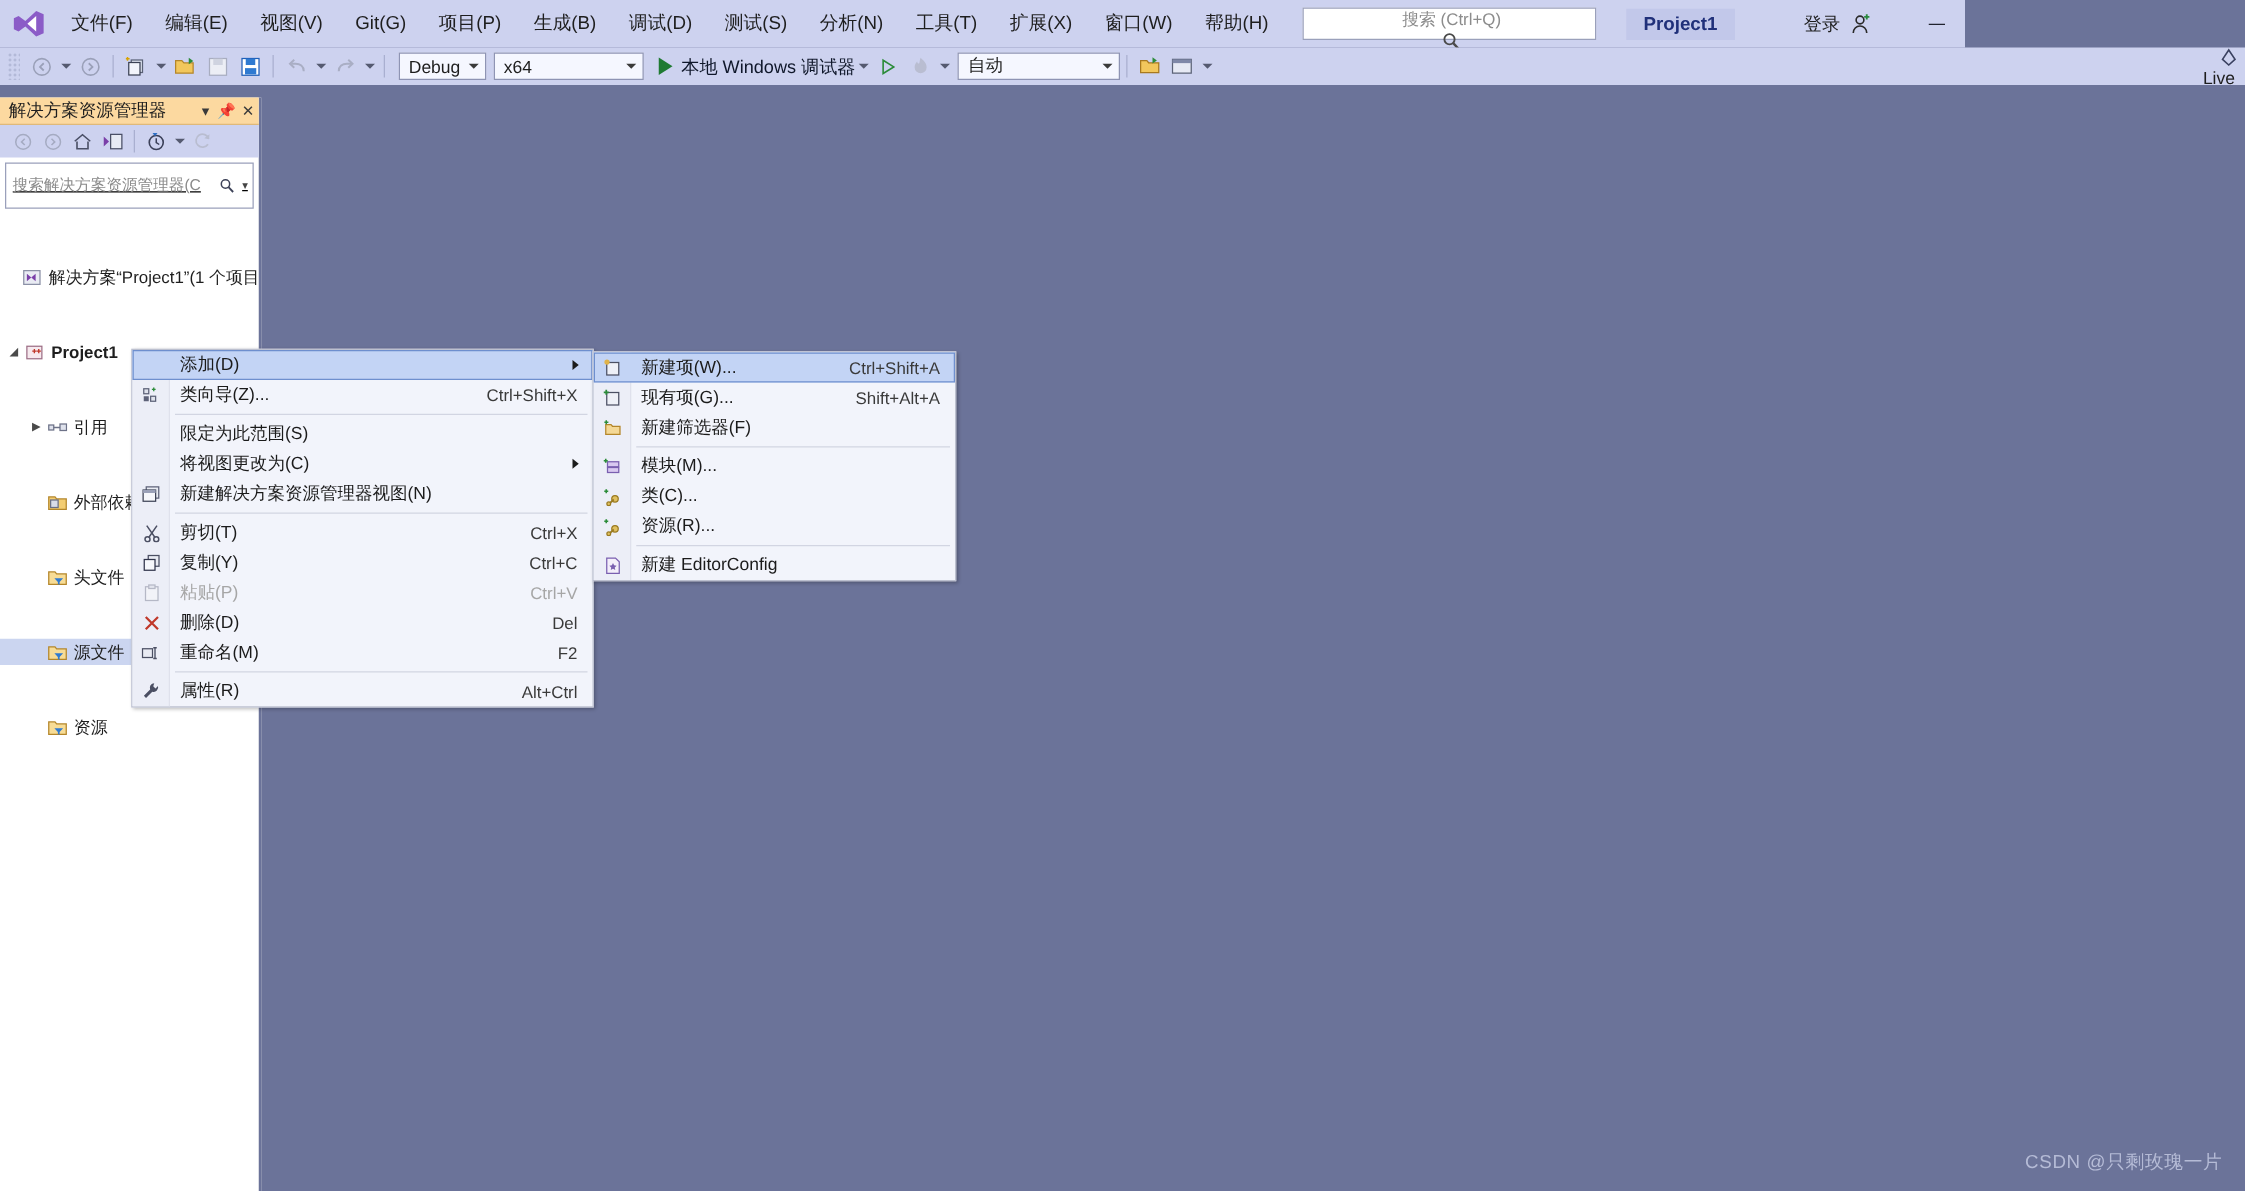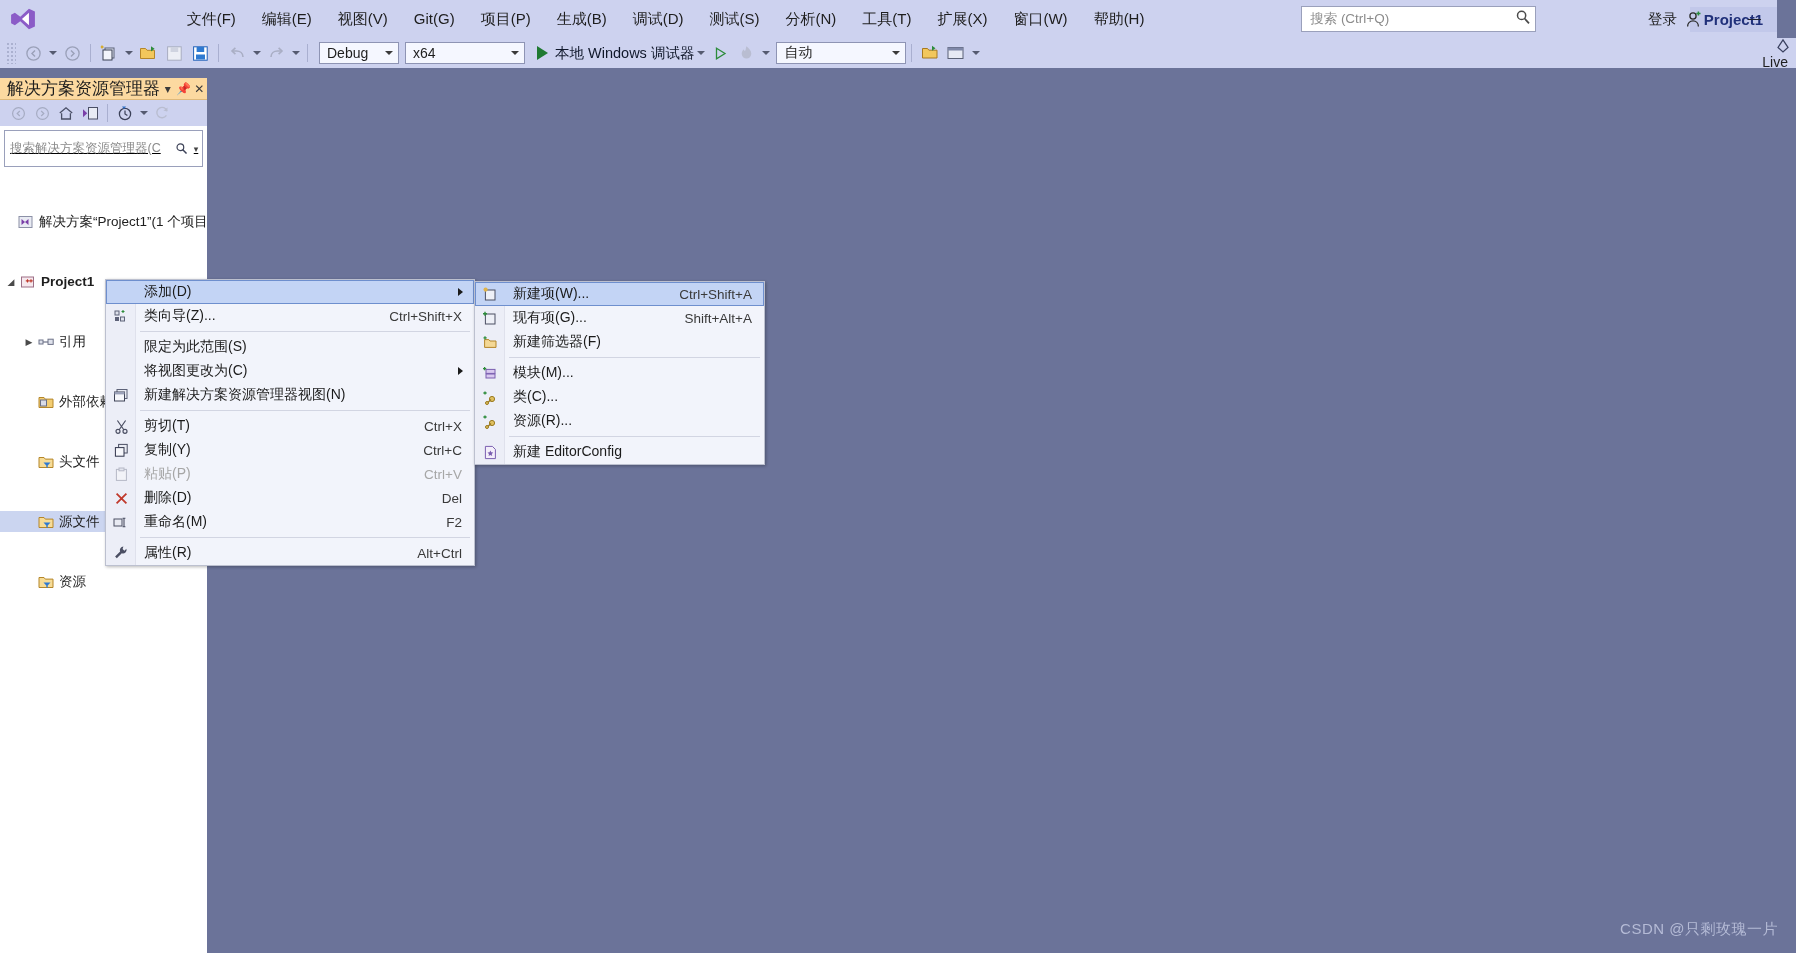--- a/index.html
+++ b/index.html
@@ -6,37 +6,37 @@
   html, body {
     width: 1796px; height: 953px;
     font-family: "Liberation Sans", "DejaVu Sans", sans-serif;
     overflow: hidden;
     background: #6b7399;
   }
   #app { position: relative; width: 1796px; height: 953px; background: #6b7399; }
 
   
   .titlebar {
-    position: absolute; left: 0; top: 0; width: 1777px; height: 38px;
+    position: absolute; left: 0; top: 0; width: 1572px; height: 38px;
     background: #cdd2ef;
-    display: flex; align-items: center; justify-content: space-between;
+    display: flex; align-items: center;
   }
   .vs-logo {
     width: 30px; height: 30px; margin-left: 8px; margin-right: 6px;
     display: flex; align-items: center; justify-content: center;
   }
   .menu-list { display: flex; align-items: center; height: 38px; }
   .menu-item {
     padding: 0 13px; height: 38px; line-height: 38px;
     font-size: 15px; color: #1e1e1e; white-space: nowrap; cursor: default;
   }
   .search-box {
     margin-left: 14px; width: 235px; height: 26px;
     background: #ffffff; border: 1px solid #9aa0bb;
-    display: flex; align-items: center; padding: 0 4px 0 8px;
+    display: flex; align-items: center; padding: 0 4px 0 8px; flex-direction: column;
   }
   .search-box .ph { font-size: 13.5px; color: #8c8c8c; flex: 1; white-space: nowrap; }
   .proj-chip {
     margin-left: 24px; padding: 4px 14px;
     font-size: 15px; font-weight: bold; color: #20307a;
     background: #c2c8ea;
   }
   .title-right {
     position: absolute; right: 0; top: 0; height: 38px;
     display: flex; align-items: center;
@@ -61,39 +61,39 @@
   .tb-caret::after { content: ""; border-left: 4px solid transparent; border-right: 4px solid transparent;
     border-top: 4px solid #555a70; }
   .tb-sep { width: 1px; height: 18px; background: #a9afd0; margin: 0 5px; }
   .combo {
     height: 22px; background: #f5f7ff; border: 1px solid #8e94b4;
     display: flex; align-items: center; font-size: 14px; color: #1e1e1e;
     padding-left: 7px; position: relative;
   }
   .combo .cb-arrow { position: absolute; right: 5px; border-left: 4px solid transparent;
     border-right: 4px solid transparent; border-top: 4px solid #3a3a3a; }
-  .combo.cfg { width: 80px; margin-left: 6px; }
+  .combo.cfg { width: 70px; margin-left: 6px; }
   .combo.plat { width: 120px; margin-left: 6px; }
   .combo.auto { width: 130px; margin-left: 4px; }
   .run-btn { display: flex; align-items: center; margin-left: 12px; font-size: 14.5px; color: #0f172a; }
   .run-tri { width: 0; height: 0; border-top: 7px solid transparent; border-bottom: 7px solid transparent;
     border-left: 11px solid #1f7a32; margin-right: 7px; }
   .tb-right { position: absolute; right: 0; display: flex; align-items: flex-end; height: 30px; flex-direction: column; }
   .live-label { font-size: 14px; color: #1e1e1e; margin-right: 8px; }
 
   
   .se-panel {
     position: absolute; left: 0; top: 78px; width: 209px; height: 875px;
     background: #ffffff; border-right: 2px solid #6b7399;
   }
   .se-title {
     height: 22px; background: #fcd9a0; display: flex; align-items: center;
     padding-left: 7px; border-bottom: 1px solid #dfb97a;
   }
-  .se-title .t { font-size: 17px; color: #1e1e1e; flex: 1; white-space: nowrap; }
+  .se-title .t { font-size: 14px; color: #1e1e1e; flex: 1; white-space: nowrap; }
   .se-title .ic { width: 17px; text-align: center; font-size: 12px; color: #3a3a3a; }
   .se-toolbar { height: 26px; background: #cdd2ef; display: flex; align-items: center; padding-left: 6px; }
   .se-tb-btn { width: 24px; height: 22px; display: flex; align-items: center; justify-content: center; }
   .se-search {
     height: 37px; margin: 4px 4px 3px 4px; background: #ffffff; border: 1px solid #9aa0bb;
     display: flex; align-items: center; padding-left: 5px; text-decoration: underline;
   }
   .se-search .ph { font-size: 12.5px; color: #8a8a8a; flex: 1; white-space: nowrap; overflow: hidden; }
   .tree { padding-top: 2px; font-size: 13.5px; color: #1e1e1e; }
   .tnode { height: 21px; display: flex; align-items: center; white-space: nowrap; margin-top: 39px; }

